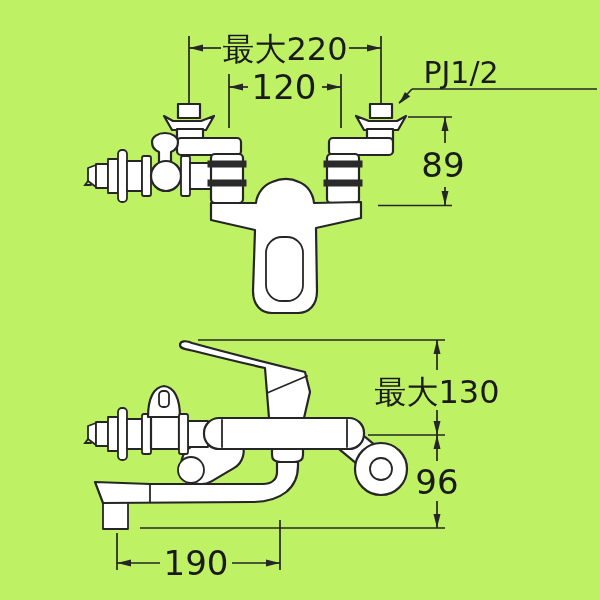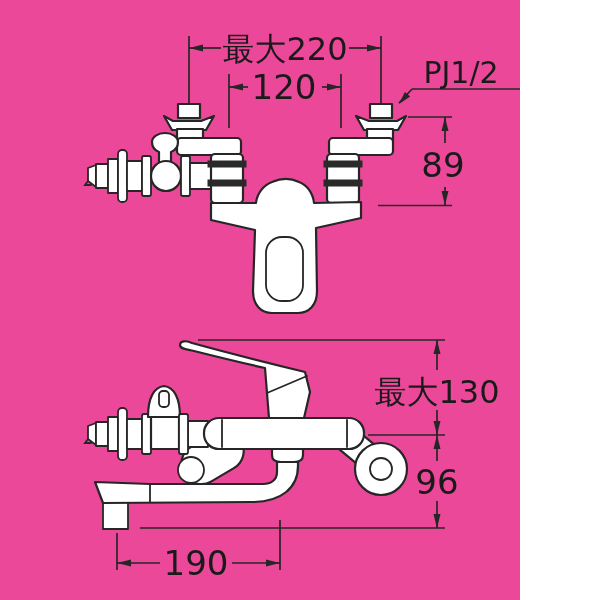--- a/index.html
+++ b/index.html
@@ -1,17 +1,17 @@
 <!DOCTYPE html>
 <html><head>
 <meta charset="utf-8">
 <style>
   html,body{margin:0;padding:0;background:#ffffff;}
   #canvas{
-    position:relative;width:520px;height:600px;background:#ec4899;
+    position:relative;width:600px;height:600px;background:#bef264;
     font-family:"DejaVu Sans","Liberation Sans",sans-serif;
     overflow:hidden;
   }
   svg{position:absolute;left:0;top:0;}
   .part{fill:#ffffff;stroke:#262626;stroke-width:2.2;stroke-linejoin:round;stroke-linecap:round;}
   .part-thin{fill:#ffffff;stroke:#262626;stroke-width:1.8;stroke-linejoin:round;}
   .dark{fill:#2a2a2a;stroke:#2a2a2a;stroke-width:1;}
   .seam{fill:none;stroke:#262626;stroke-width:1.8;stroke-linecap:round;}
   .dim{fill:none;stroke:#262626;stroke-width:1.7;stroke-linecap:butt;}
   .arrow{fill:#262626;stroke:none;}

